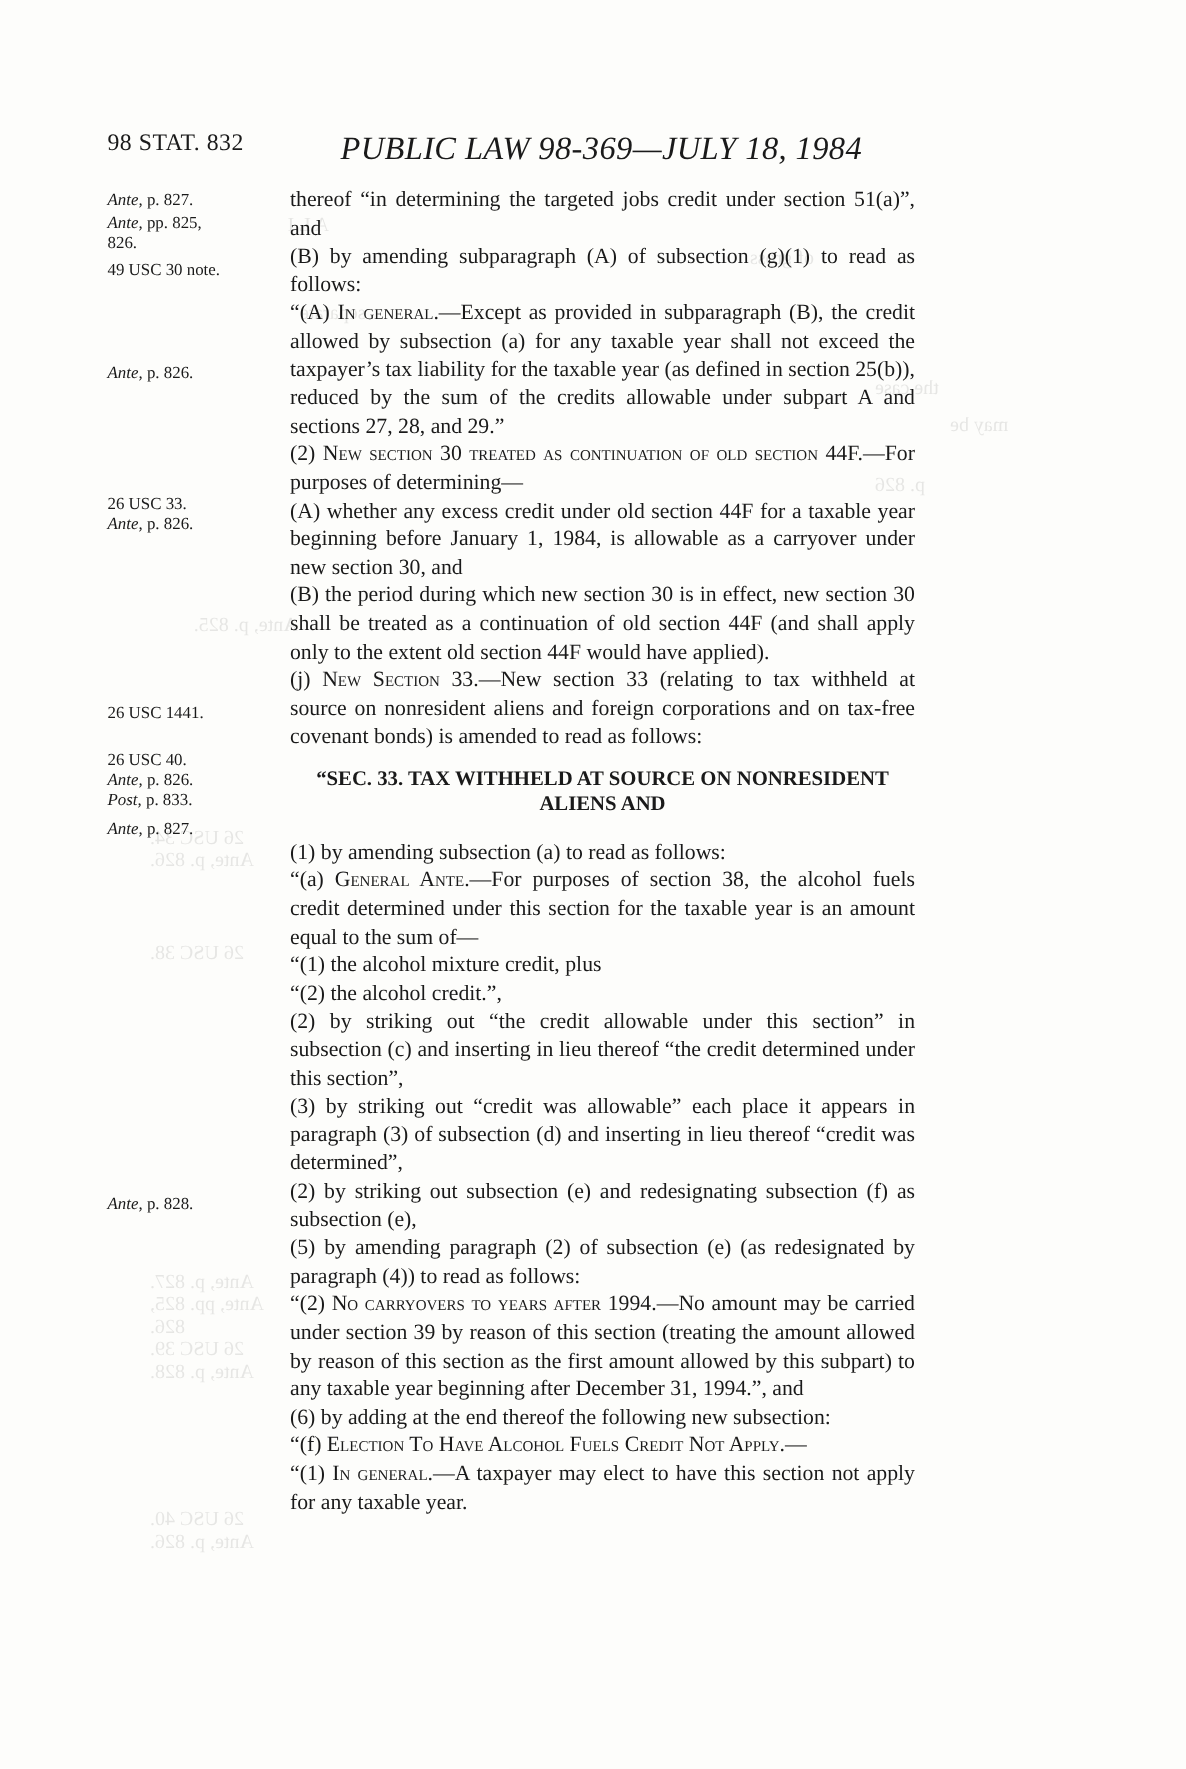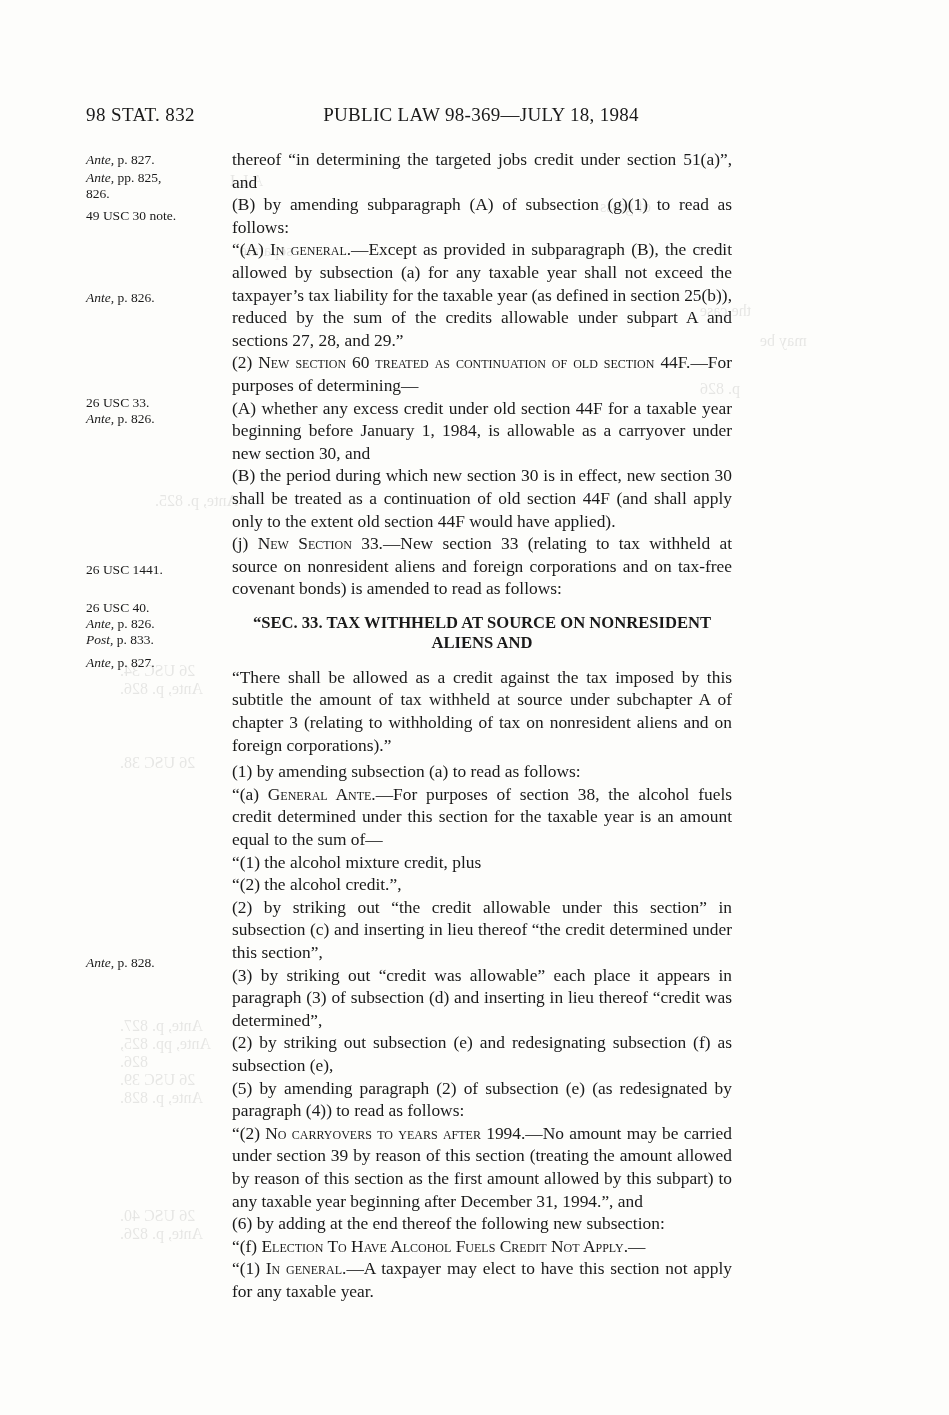--- a/index.html
+++ b/index.html
@@ -35,22 +35,23 @@
     top: 0;
     font-size: 19px;
     letter-spacing: 0.4px;
   }
   .header .title {
     position: absolute;
     left: 0;
     top: 0;
     width: 790px;
     text-align: center;
-    font-size: 19px;
+    font-size: 26px;
     letter-spacing: 0.3px;
+    font-style: italic;
   }
   
   .margin {
     position: absolute;
     left: 86px;
     top: 148px;
     width: 135px;
     font-size: 13.5px;
     line-height: 15.5px;
   }
@@ -153,33 +154,32 @@
   </div>
 
   <div class="body">
 
     <p>thereof “in determining the targeted jobs credit under section 51(a)”, and</p>
 
     <p class="ind1">(B) by amending subparagraph (A) of subsection (g)(1) to read as follows:</p>
 
     <p class="ind1">“(A) <span class="sc">In general.</span>—Except as provided in subparagraph (B), the credit allowed by subsection (a) for any taxable year shall not exceed the taxpayer’s tax liability for the taxable year (as defined in section 25(b)), reduced by the sum of the credits allowable under subpart A and sections 27, 28, and 29.”</p>
 
-    <p class="ind1">(2) <span class="sc">New section 60 treated as continuation of old section</span> <span class="sc">44F.</span>—For purposes of determining—</p>
+    <p class="ind1">(2) <span class="sc">New section 30 treated as continuation of old section</span> <span class="sc">44F.</span>—For purposes of determining—</p>
 
     <p class="ind1">(A) whether any excess credit under old section 44F for a taxable year beginning before January 1, 1984, is allowable as a carryover under new section 30, and</p>
 
     <p class="ind1">(B) the period during which new section 30 is in effect, new section 30 shall be treated as a continuation of old section 44F (and shall apply only to the extent old section 44F would have applied).</p>
 
     <p class="ind1">(j) <span class="sc">New Section 33.</span>—New section 33 (relating to tax withheld at source on nonresident aliens and foreign corporations and on tax-free covenant bonds) is amended to read as follows:</p>
 
     <div class="sechead">
       <span>“SEC. 33. TAX WITHHELD AT SOURCE ON NONRESIDENT ALIENS AND</span>
     </div>
 
-    <p class="ind1">“There shall be allowed as a credit against the tax imposed by this subtitle the amount of tax withheld at source under subchapter A of chapter 3 (relating to withholding of tax on nonresident aliens and on foreign corporations).”</p>
 
     <div class="gap-s"></div>
 
 
     <p class="ind1">(1) by amending subsection (a) to read as follows:</p>
 
     <p>“(a) <span class="sc">General Ante.</span>—For purposes of section 38, the alcohol fuels credit determined under this section for the taxable year is an amount equal to the sum of—</p>
 
     <p class="ind1">“(1) the alcohol mixture credit, plus</p>
 

